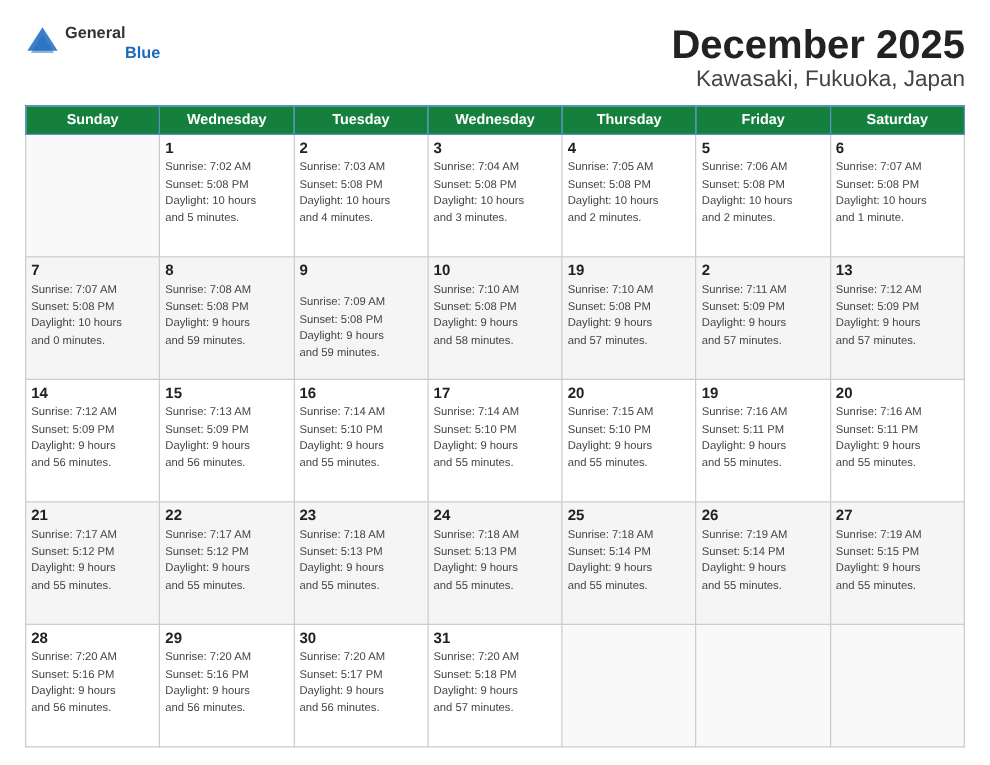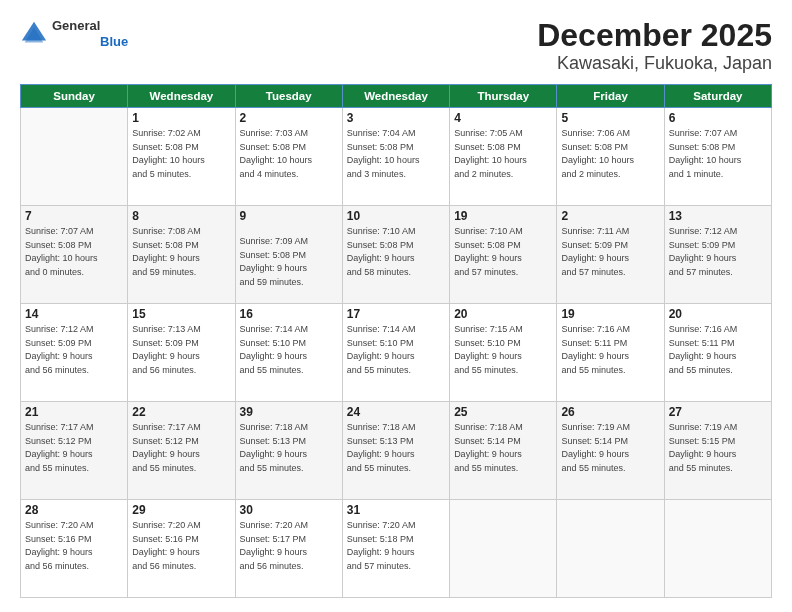--- a/index.html
+++ b/index.html
@@ -286,21 +286,21 @@
 and 55 minutes.</div>
           </td>
           <td>
             <div class="day-number">22</div>
             <div class="day-info" style="white-space: pre-line;">Sunrise: 7:17 AM
 Sunset: 5:12 PM
 Daylight: 9 hours
 and 55 minutes.</div>
           </td>
           <td>
-            <div class="day-number">39</div>
+            <div class="day-number">23</div>
             <div class="day-info" style="white-space: pre-line;">Sunrise: 7:18 AM
 Sunset: 5:13 PM
 Daylight: 9 hours
 and 55 minutes.</div>
           </td>
           <td>
             <div class="day-number">24</div>
             <div class="day-info" style="white-space: pre-line;">Sunrise: 7:18 AM
 Sunset: 5:13 PM
 Daylight: 9 hours

